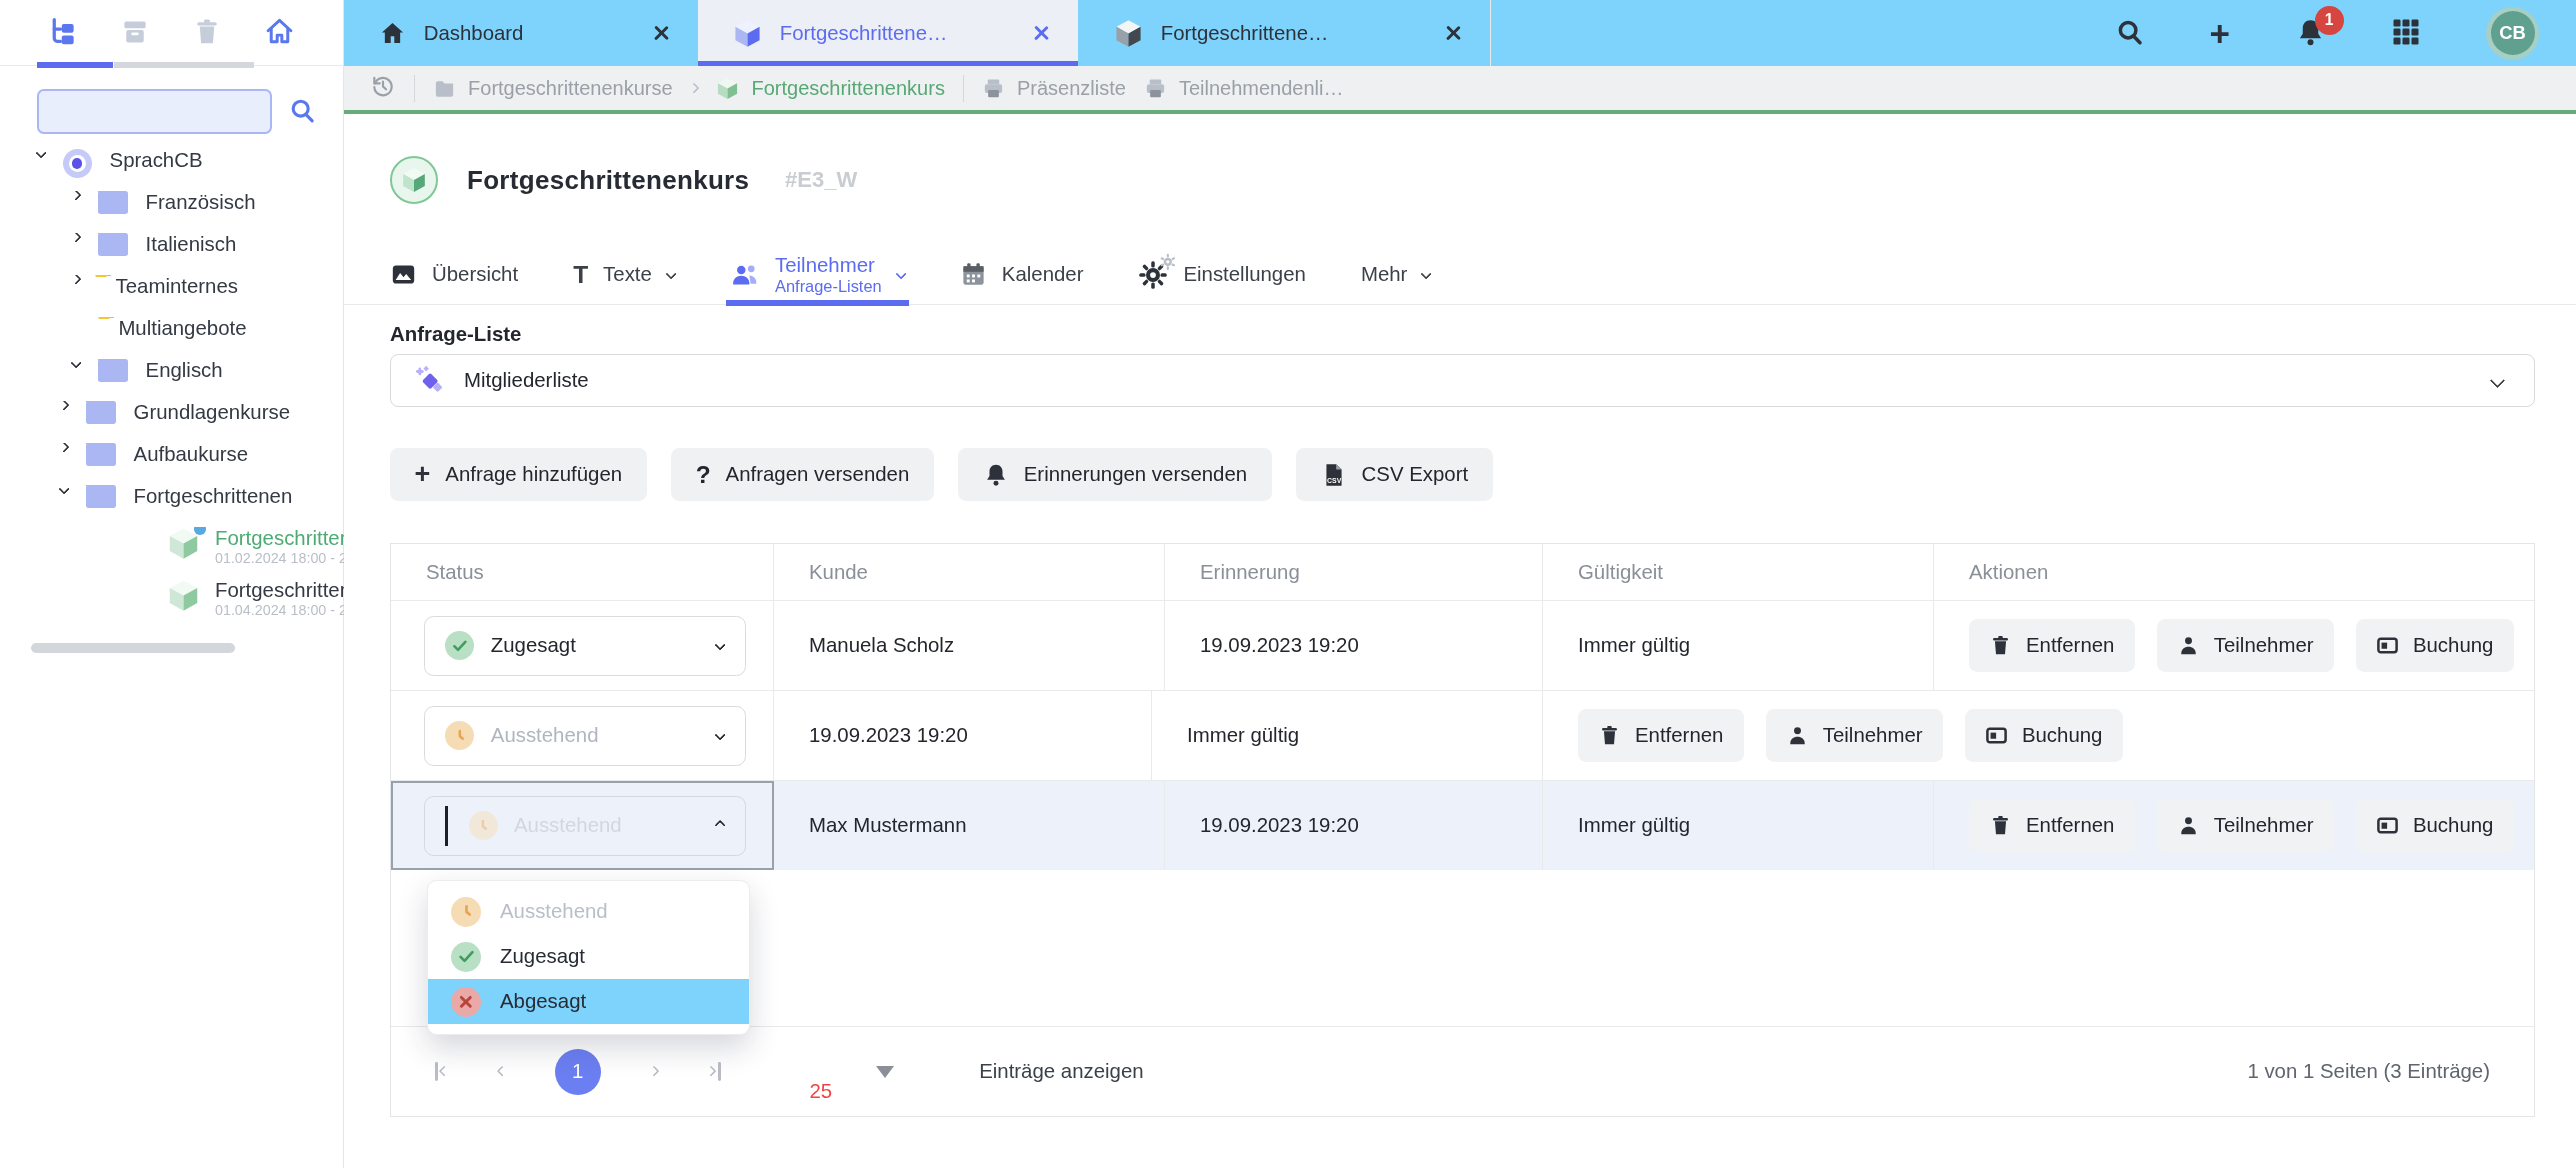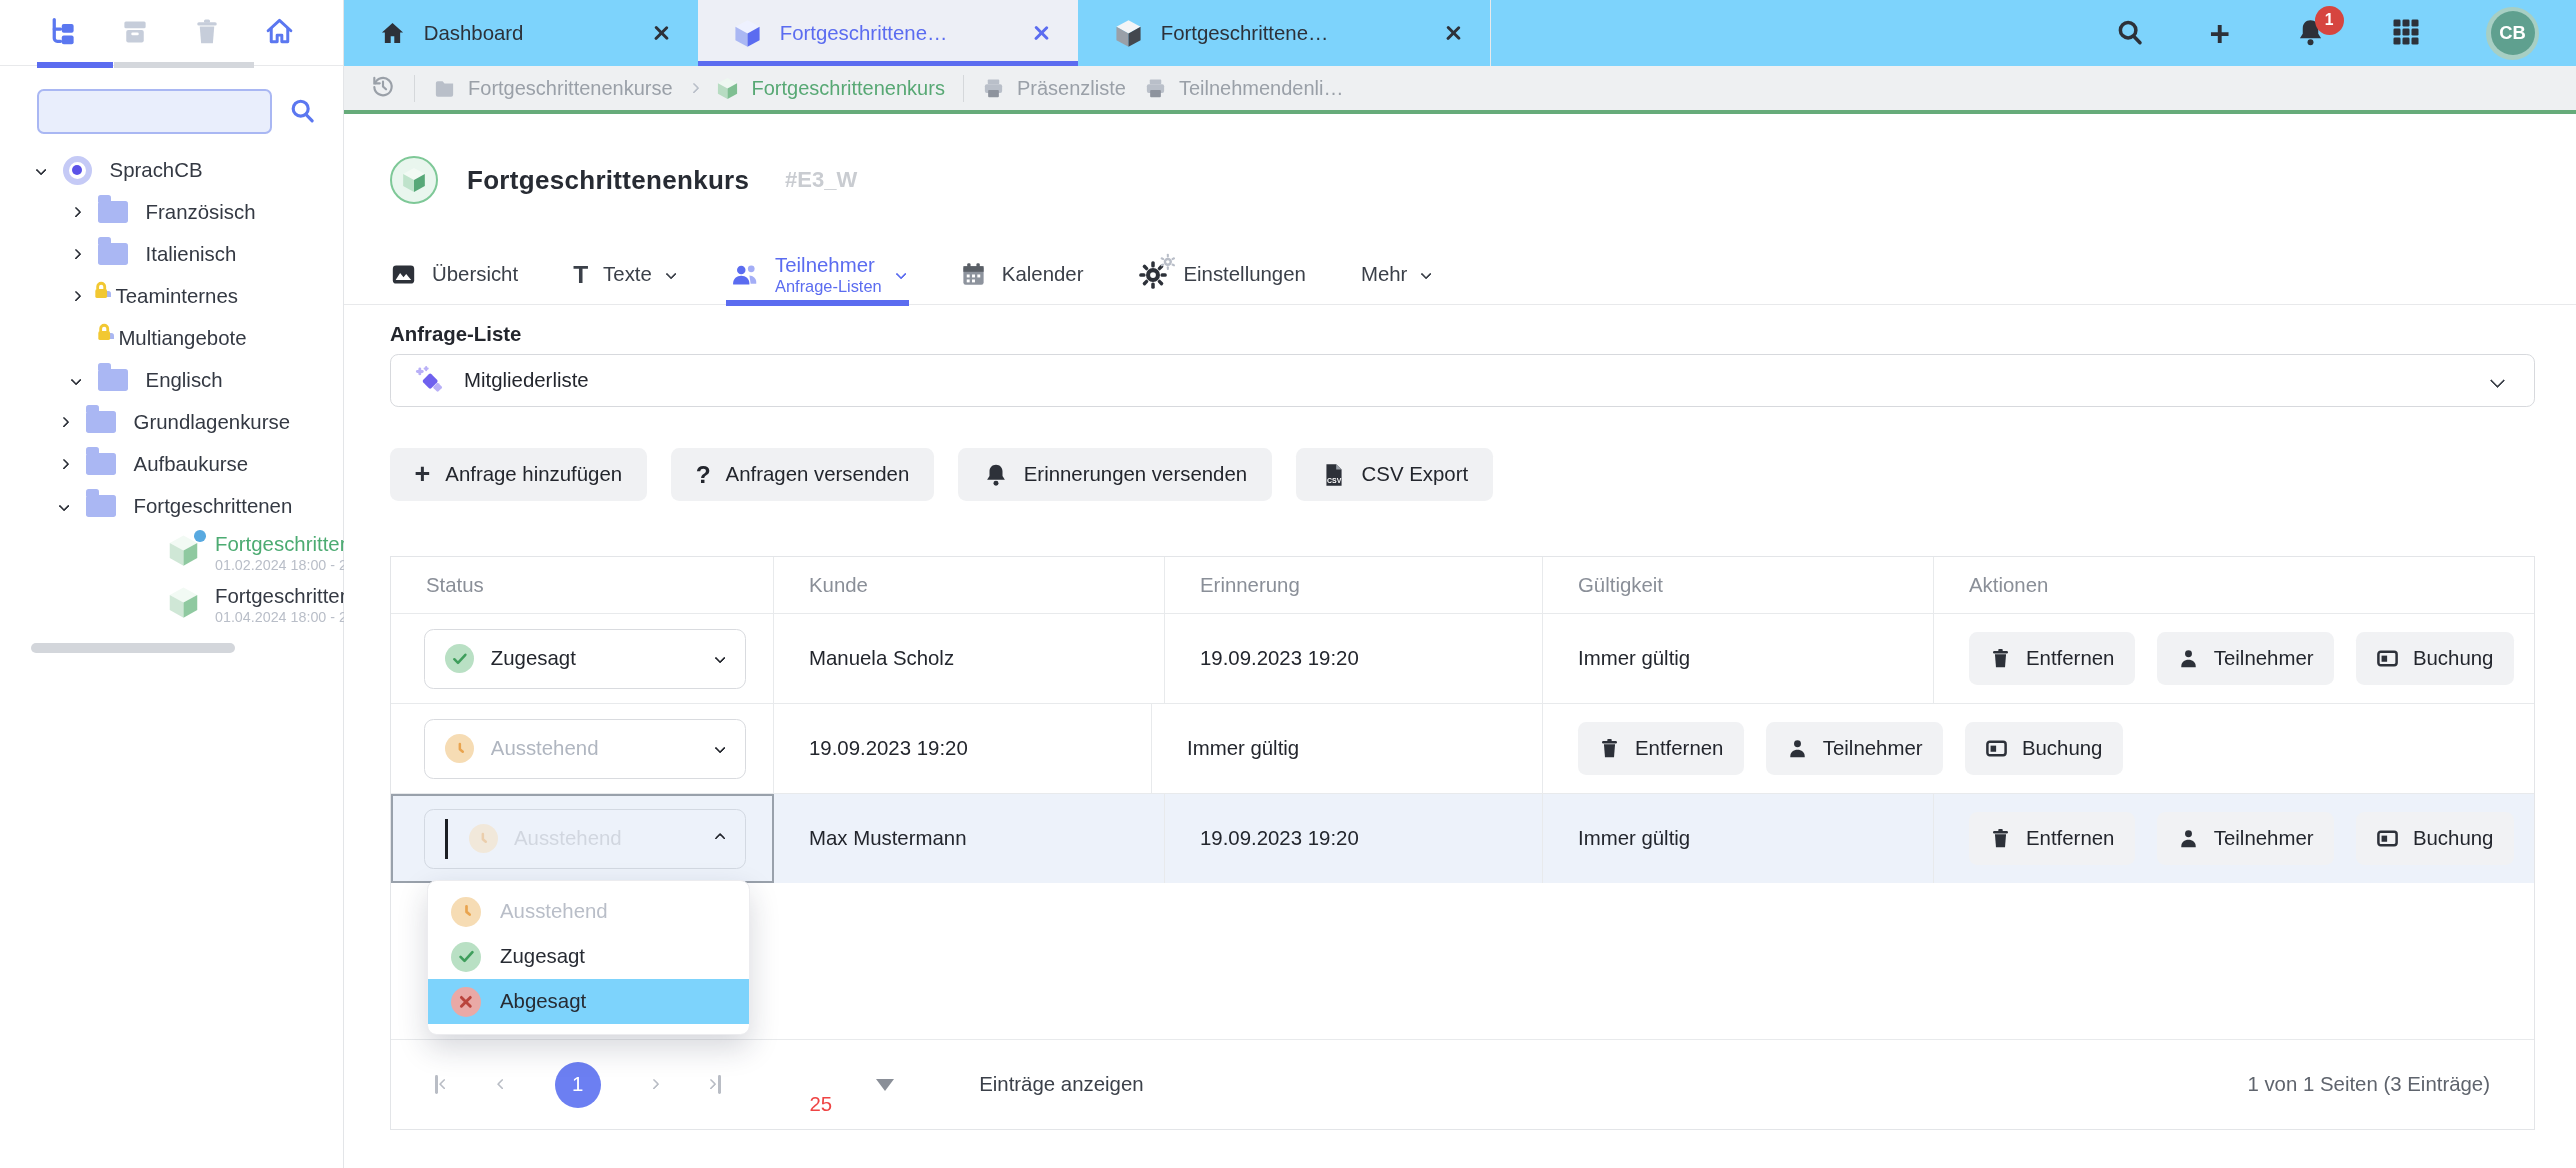--- a/index.html
+++ b/index.html
@@ -25,21 +25,21 @@
              border-right:1.4px solid #e3e5e8; }
   .side-icons { position:relative; height:66px; border-bottom:1.4px solid #e8e9eb;
                 display:flex; align-items:center; justify-content:space-around; padding:0 27px; }
   .side-tab-ind-blue { position:absolute; left:37px; bottom:-2.7px; width:76px; height:5.5px; background:#5b6cf0; }
   .side-tab-ind-gray { position:absolute; left:114px; bottom:-2.7px; width:140px; height:5.5px; background:#d4d7dc; }
   .side-search { position:absolute; left:37px; top:89px; display:flex; align-items:center; gap:16.4px; }
   .side-search input { width:235px; height:45px; border:2px solid #a9b7f3; border-radius:6.8px;
                        background:#e9eefc; outline:none; font-size:19px; padding:0 12.3px;
                        font-family:"Liberation Sans",sans-serif; }
   #tree { position:absolute; left:0; top:149px; width:344px; overflow:hidden; }
-  .trow { display:flex; align-items:center; height:42px; gap:17.7px; white-space:nowrap; overflow:hidden;
+  .trow { display:flex; align-items:flex-start; height:42px; gap:17.7px; white-space:nowrap; overflow:hidden;
           font-size:20.4px; color:#343943; cursor:default; }
   .trow .chev { color:#2d3139; }
   .trow.l0 { padding-left:37px; } .trow.l1 { padding-left:72px; } .trow.l2 { padding-left:60px; }
   .trow.course { height:52px; padding-left:167px; gap:15px; }
   .folder { position:relative; width:30px; height:22.5px; background:#aab7f3; border-radius:2.7px; flex:none; }
   .folder::before { content:""; position:absolute; top:-5.5px; left:0; width:13.6px; height:6.8px;
                     background:#aab7f3; border-radius:2.7px 2.7px 0 0; }
   .lockwrap { position:relative; flex:none; }
   .lockwrap .locksvg { position:absolute; top:-16.4px; left:-6.8px; }
   .target { width:29px; height:29px; border:6.1px solid #c5caf6; border-radius:50%; background:#fff;
@@ -112,21 +112,21 @@
                 padding:0 31px 0 23px; font-size:20.4px; color:#23262d; }
   .big-select .grow { flex:1; }
   .big-select .chev { color:#3b4049; }
 
   .toolbar { position:absolute; left:46px; top:334px; display:flex; gap:24.5px; }
   .btn { height:53px; background:#f0f1f3; border-radius:8.2px; display:flex; align-items:center; gap:15px;
          padding:0 24.5px; font-size:20.4px; color:#23262d; cursor:default; white-space:nowrap; }
   .btn .qmark { font-size:24.5px; font-weight:bold; }
 
   
-  #tablebox { position:absolute; left:46px; top:442px; width:2145px; height:574px; border:1.4px solid #e3e5e8;
+  #tablebox { position:absolute; left:46px; top:429px; width:2145px; height:574px; border:1.4px solid #e3e5e8;
               background:#fff; }
   .trowflex { display:flex; }
   .cell { border-right:1.4px solid #e8eaec; display:flex; align-items:center; }
   .cell:last-child { border-right:none; }
   .c1 { width:383px; } .c2 { width:391px; } .c3 { width:378px; } .c4 { width:391px; } .c5 { flex:1; }
   .thead { height:56px; color:#8a8f98; font-size:20.4px; }
   .thead .cell { padding-left:35px; }
   .tr { height:90px; border-top:1.4px solid #e8eaec; font-size:20.4px; color:#23262d; }
   .tr .cell { padding-left:35px; }
   .tr .c1 { padding-left:33px; }

